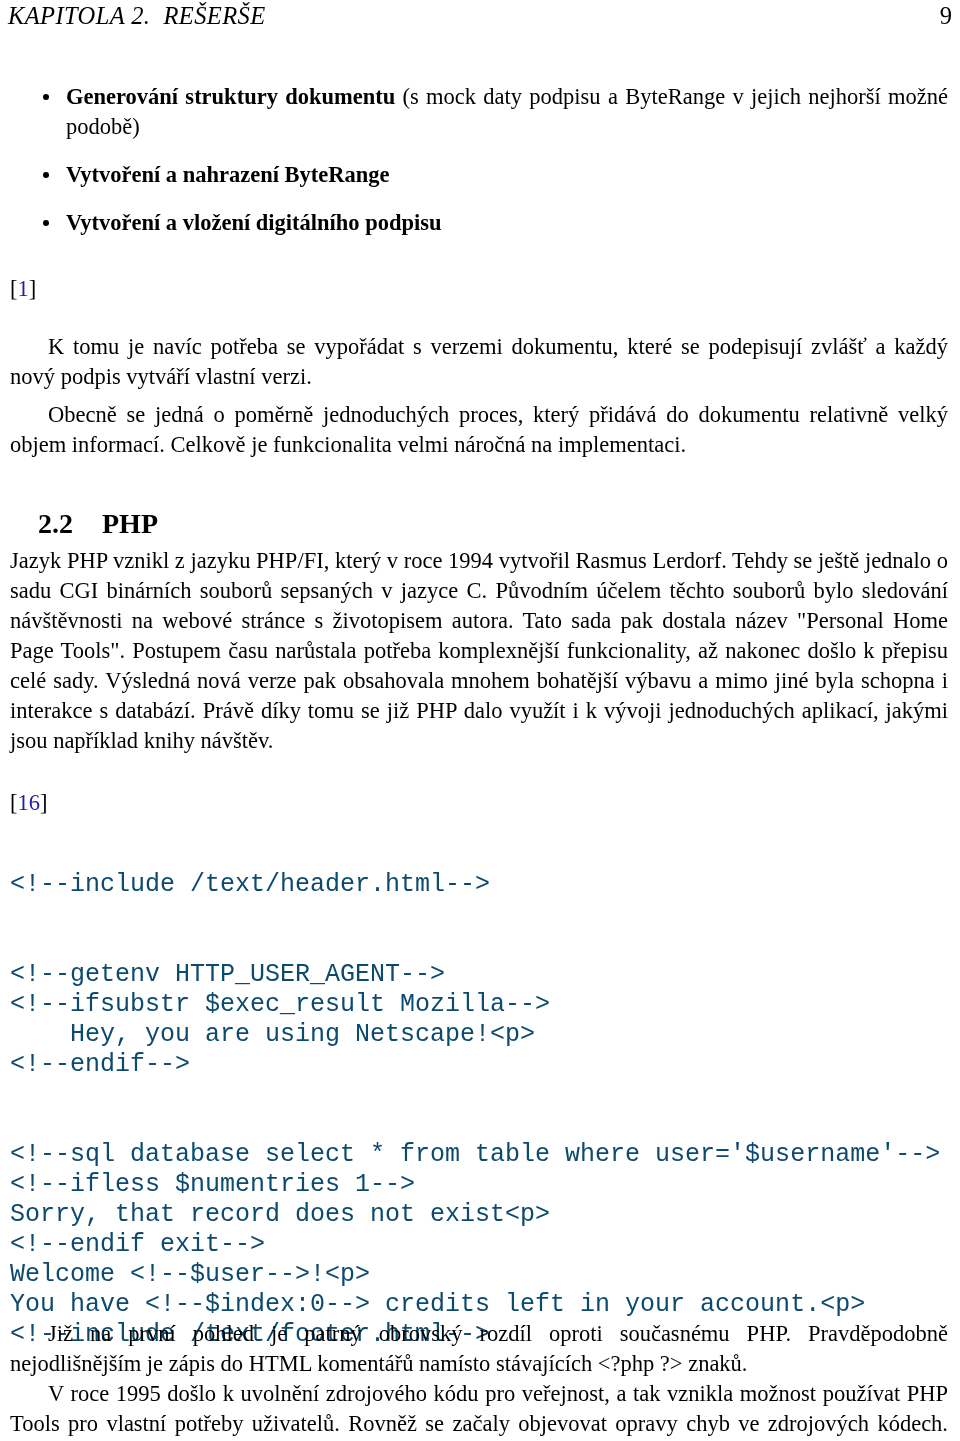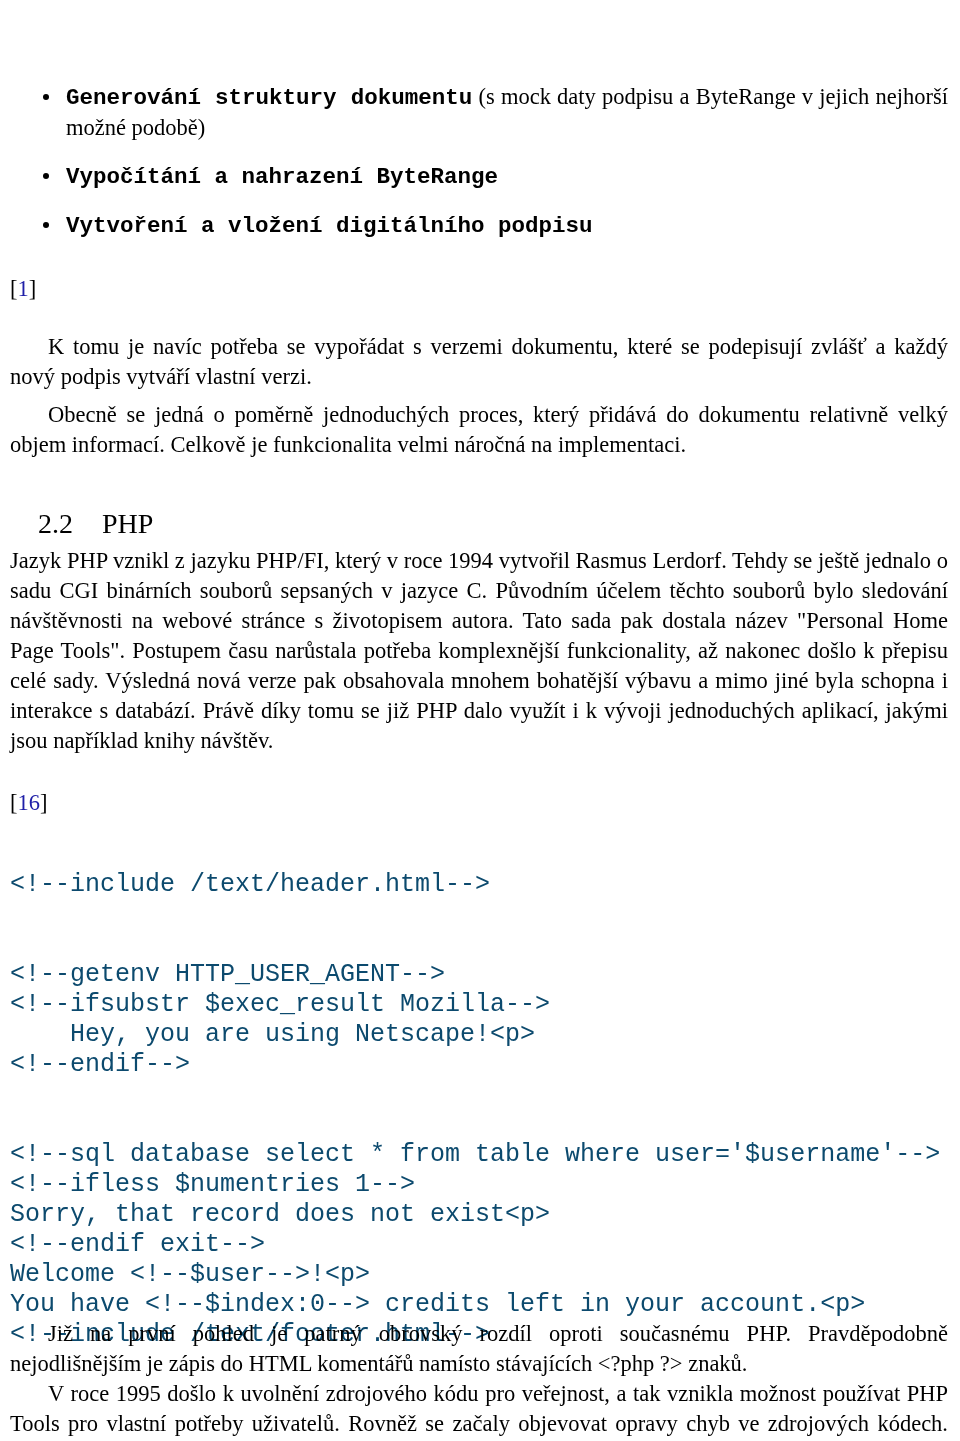--- a/index.html
+++ b/index.html
@@ -69,21 +69,21 @@
   .bullet-item:last-child { margin-bottom: 12px; }
   .bullet-dot {
     position: absolute;
     left: 33px;
     top: 12px;
     width: 6px;
     height: 6px;
     background: #000;
     border-radius: 50%;
   }
-  .bullet-strong { font-weight: bold; font-family: Liberation Mono, monospace; }
+  .bullet-strong { font-weight: bold; }
 
   
   .cite {
     color: #000000;
     text-decoration: none;
   }
   .cite .num { color: #1f1fa8; }
 
   
   .para {
@@ -101,21 +101,21 @@
     font-size: 22.5px;
     line-height: 30px;
   }
 
   
   .section-heading {
     position: absolute;
     left: 10px;
     top: 473px;
     font-size: 28px;
-    font-weight: normal;
+    font-weight: bold;
     line-height: 34px;
     white-space: pre;
   }
   .section-heading .snum { display: inline-block; width: 64px; }
 
   
   .codeblock {
     position: absolute;
     left: 10px;
     top: 845px;
@@ -130,31 +130,35 @@
   .code-blank { height: 30px; }
 
   
   .blk { position: absolute; left: 10px; width: 938px; }
 </style>
 </head>
 <body>
 
 <div class="page">
 
+  <div class="runhead">
+    <span class="runhead-title">KAPITOLA 2.  REŠERŠE</span>
+    <span class="runhead-pageno">9</span>
+  </div>
 
   <div class="frame bullets">
 
     <div class="bullet-item">
       <span class="bullet-dot"></span>
       <span class="bullet-strong">Generování struktury dokumentu</span><span> (s mock daty podpisu a ByteRange v jejich nejhorší možné podobě)</span>
     </div>
 
     <div class="bullet-item">
       <span class="bullet-dot"></span>
-      <span class="bullet-strong">Vypočítání a nahrazení ByteRange</span><span></span>
+      <span class="bullet-strong">Vytvoření a nahrazení ByteRange</span><span></span>
     </div>
 
     <div class="bullet-item">
       <span class="bullet-dot"></span>
       <span class="bullet-strong">Vytvoření a vložení digitálního podpisu</span><span></span>
     </div>
   </div>
 
   <div class="cite-line" style="top:274px;">
     <span class="cite">[</span><span class="cite"><span class="num">1</span></span><span class="cite">]</span>

